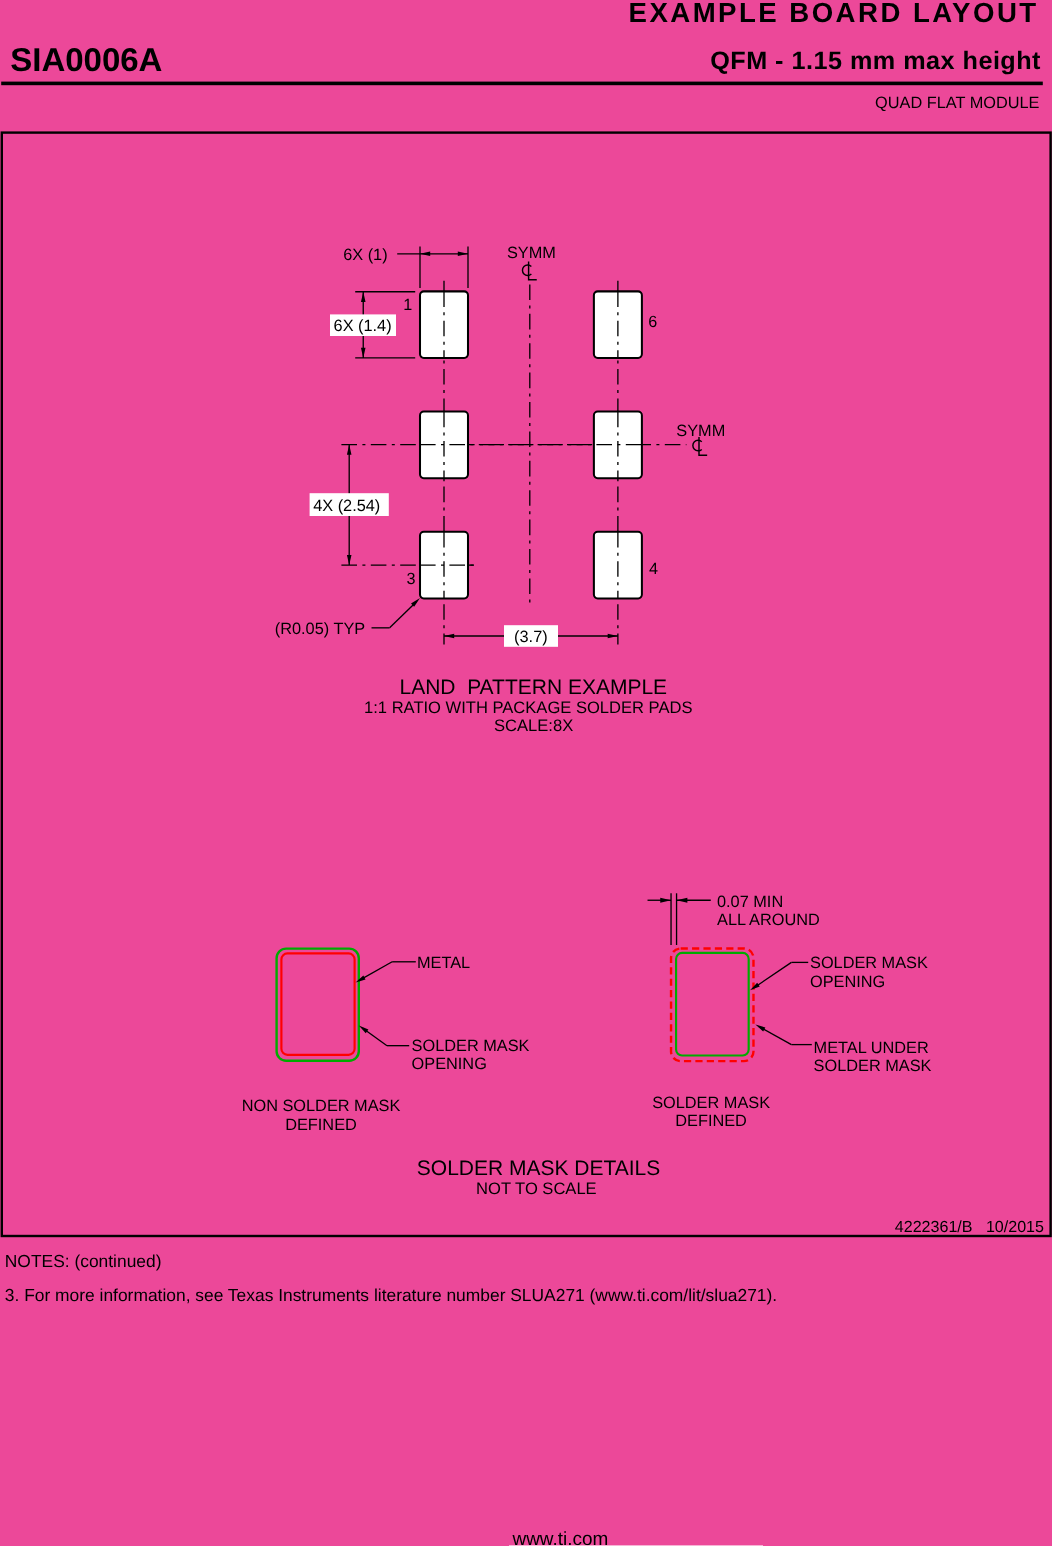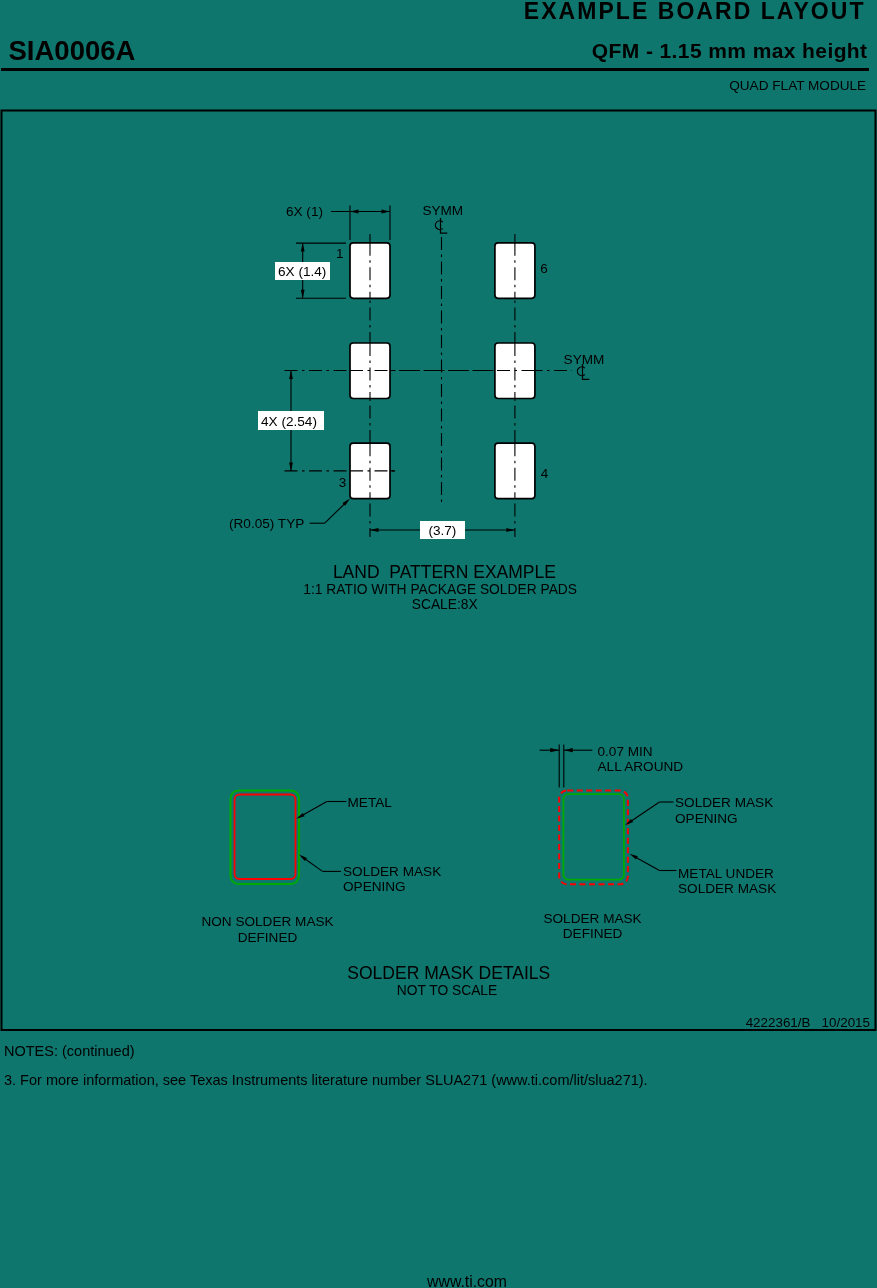--- a/index.html
+++ b/index.html
@@ -1,16 +1,16 @@
 <!DOCTYPE html>
 <html><head>
 <meta charset="utf-8">
 <style>
   html,body{margin:0;padding:0;background:#fff;}
-  #page{position:relative;width:877px;height:1288px;background:#0f766e;overflow:hidden;}
+  #page{position:relative;width:877px;height:1288px;background:#ec4899;overflow:hidden;}
   svg{position:absolute;left:0;top:0;}
   text{font-family:"Liberation Sans",sans-serif;fill:#000;}
 </style>
 </head>
 <body>
 <div id="page">
 <svg width="877" height="1288" viewBox="0 0 877 1288" xmlns="http://www.w3.org/2000/svg">
 
   <text x="865.5" y="18.5" font-size="23" font-weight="700" letter-spacing="2.05" text-anchor="end">EXAMPLE BOARD LAYOUT</text>
   <text x="8.5" y="59.5" font-size="27.5" font-weight="700">SIA0006A</text>

